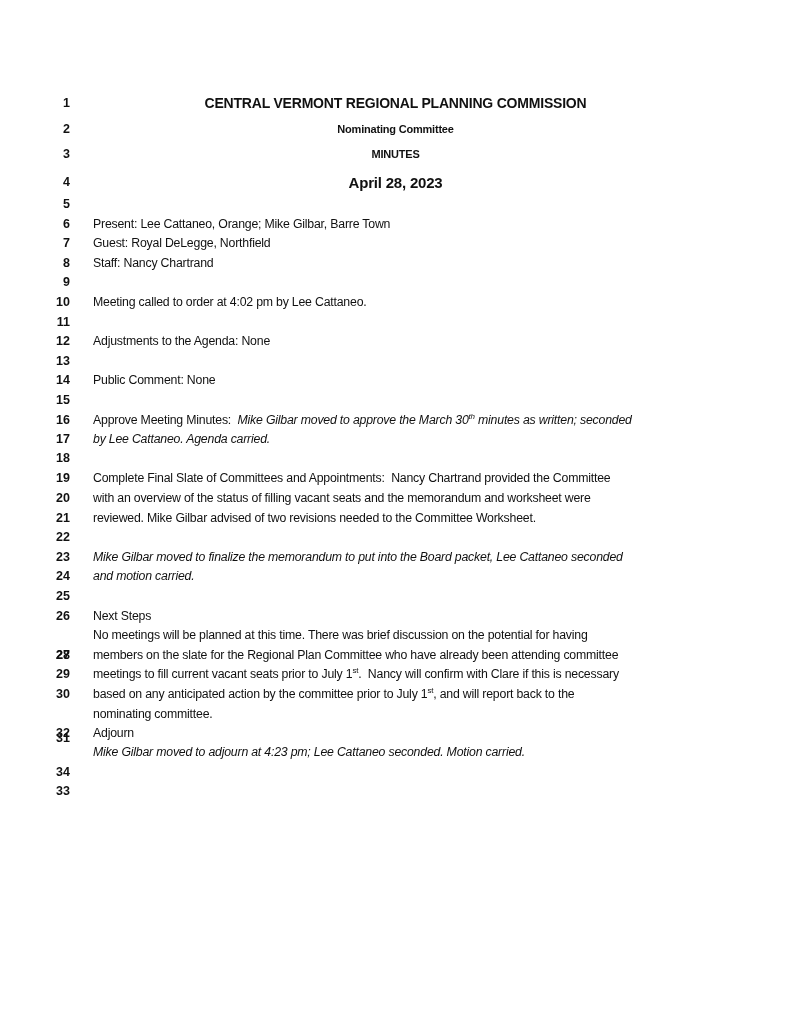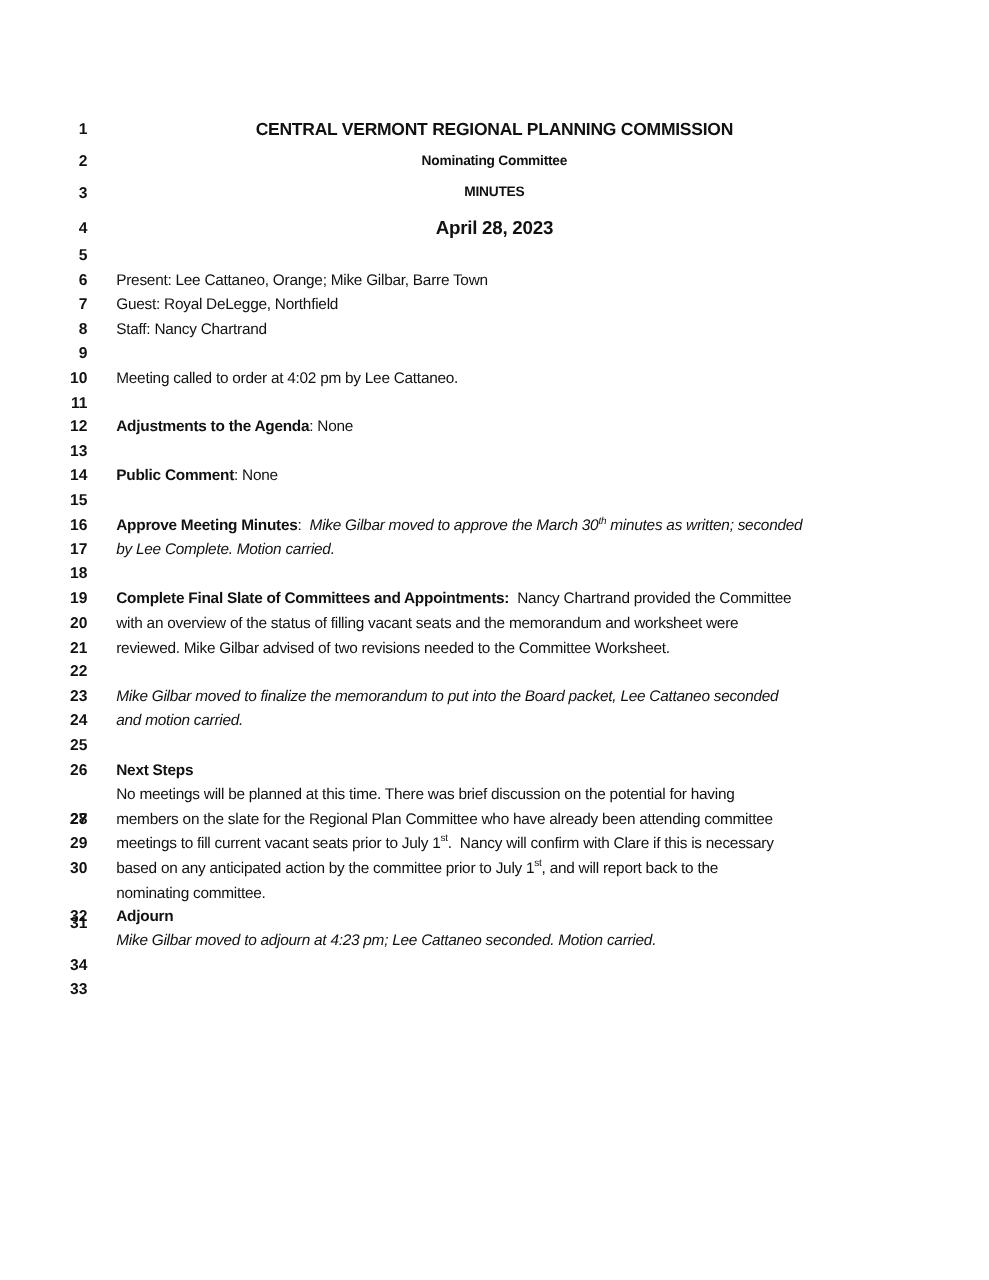--- a/index.html
+++ b/index.html
@@ -6,21 +6,21 @@
   body { width: 791px; height: 1024px; position: relative; overflow: hidden;
          font-family: "Liberation Sans", "DejaVu Sans", sans-serif; color: #111; }
   .line { position: absolute; left: 0; width: 791px; height: 19.6px; }
   .num { position: absolute; left: 40px; width: 30px; text-align: right;
          font-size: 12.5px; line-height: 19.6px; font-weight: bold; }
   .txt { position: absolute; left: 93px; right: 60px; font-size: 12.3px;
          line-height: 19.6px; white-space: nowrap; letter-spacing: -0.2px; }
   .center { left: 70px; right: 70px; text-align: center; font-weight: bold; }
   .h1 { font-size: 14px; }
   .h2 { font-size: 11px; }
-  .b { font-weight: bold; }
+  .b { font-weight: normal; }
   .i { font-style: italic; }
   sup { font-size: 8px; line-height: 0; }
 </style>
 </head>
 <body>
 
 <div>
 
   <div id="ln">
       <div class="line" style="top: 94px;">
@@ -159,21 +159,21 @@
   </div>
 
   <div class="line" style="top:371.4px">
     <span class="txt"><span class="b">Public Comment</span><span>: None</span></span>
   </div>
 
   <div class="line" style="top:410.6px">
     <span class="txt"><span class="b">Approve Meeting Minutes</span><span style="white-space:pre">:  </span><span class="i"><span>Mike Gilbar moved to approve the March 30</span><sup>th</sup><span> minutes as written; seconded</span></span></span>
   </div>
   <div class="line" style="top:430.2px">
-    <span class="txt i">by Lee Complete.  Motion carried.</span>
+    <span class="txt i">by Lee Cattaneo.  Agenda carried.</span>
   </div>
 
   <div class="line" style="top:469.4px">
     <span class="txt"><span class="b">Complete Final Slate of Committees and Appointments:</span><span style="white-space:pre">  Nancy Chartrand provided the Committee</span></span>
   </div>
   <div class="line" style="top:489px">
     <span class="txt">with an overview of the status of filling vacant seats and the memorandum and worksheet were</span>
   </div>
   <div class="line" style="top:508.6px">
     <span class="txt">reviewed.  Mike Gilbar advised of two revisions needed to the Committee Worksheet.</span>

